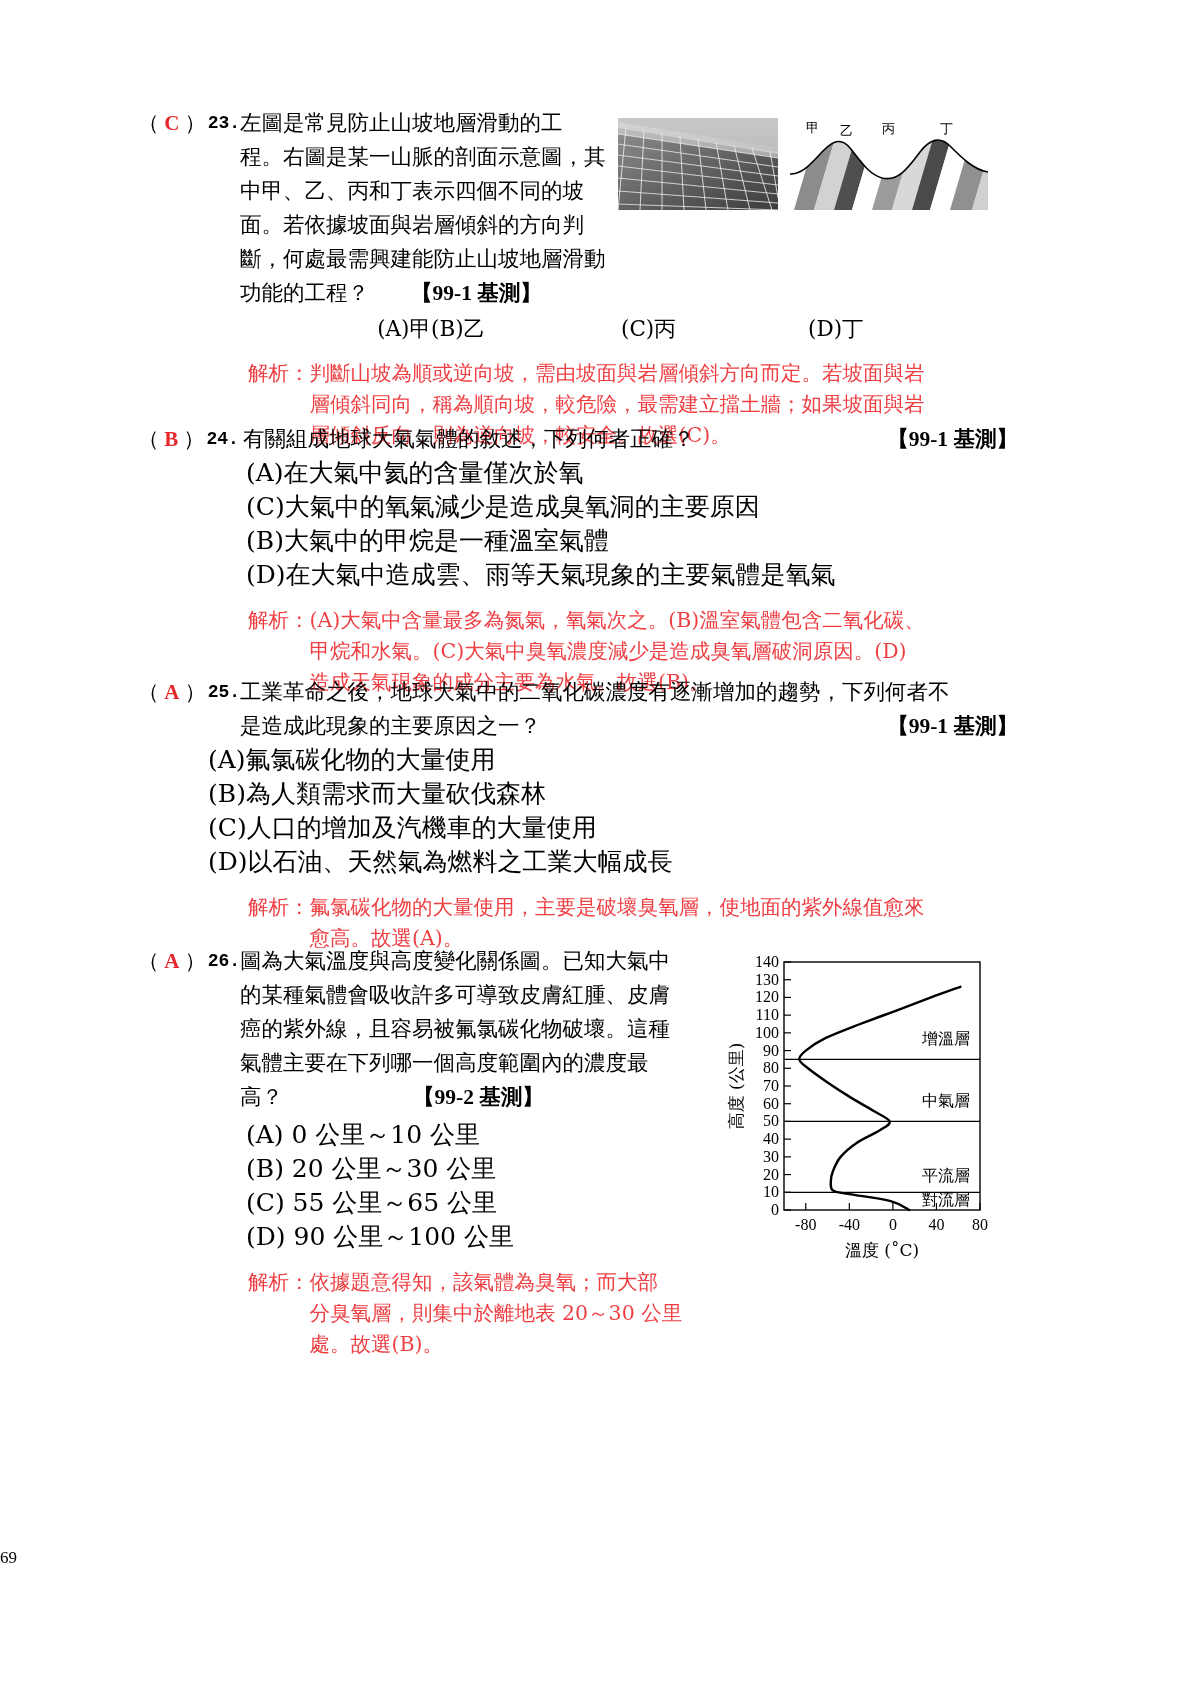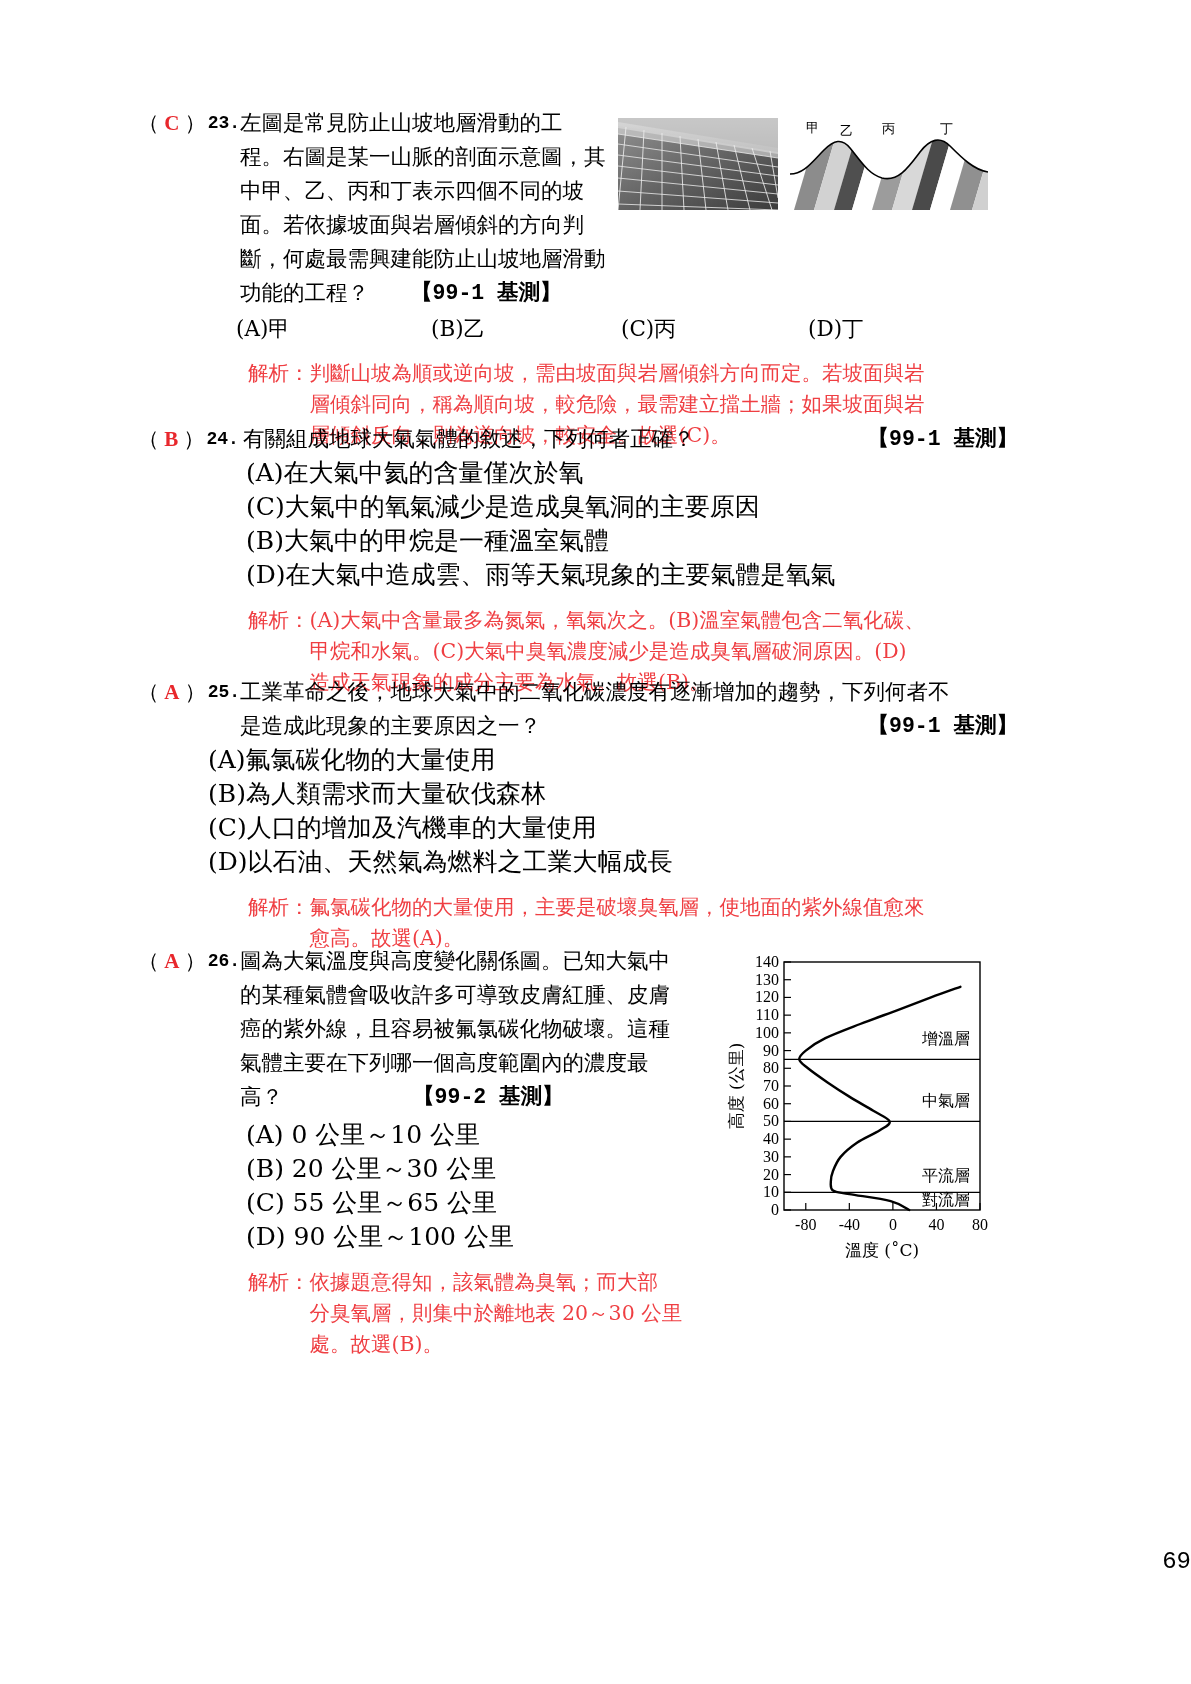--- a/index.html
+++ b/index.html
@@ -57,21 +57,21 @@
     font-size: 21.5px;
     line-height: 34px;
   }
   .ql {
     display: block;
     white-space: pre;
   }
 
   .src {
     font-weight: 700;
-    font-family: Liberation Mono, monospace;
+    font-family: Liberation Serif, serif;
   }
 
   
   .opts-row {
     display: flex;
     font-size: 21.5px;
     line-height: 34px;
   }
   .opts-row .opt { white-space: pre; }
 
@@ -135,23 +135,23 @@
     width: 270px;
     height: 320px;
   }
 
   
   .pagenum {
     position: absolute;
     left: 0;
     right: 0;
     top: 1548px;
-    text-align: right;
-    font-size: 24px;
-    font-family: Liberation Mono, monospace;
+    text-align: left;
+    font-size: 17px;
+    font-family: Liberation Serif, serif;
   }
 </style>
 </head>
 <body>
 
 <div id="page">
 
   <div class="qblock" style="top:106px;">
     <div class="qhead">
       <span class="answer-paren">（&nbsp;<span class="answer-letter">C</span>&nbsp;）</span>
@@ -162,21 +162,21 @@
         <span class="ql">中甲、乙、丙和丁表示四個不同的坡</span>
         <span class="ql">面。若依據坡面與岩層傾斜的方向判</span>
         <span class="ql">斷，何處最需興建能防止山坡地層滑動</span>
         <span class="ql" style="display:flex;">
           <span>功能的工程？</span>
           <span class="src" style="margin-left:42px;">【99-1 基測】</span>
         </span>
       </span>
     </div>
     <div class="opts-row" style="margin-left:98px; margin-top:2px;">
-      <span class="opt" style="width:195px;">(A)甲</span>
+      <span class="opt" style="width:195px;text-align:right;">(A)甲</span>
       <span class="opt" style="width:190px;">(B)乙</span>
       <span class="opt" style="width:187px;">(C)丙</span>
       <span class="opt">(D)丁</span>
     </div>
     <div class="expl" style="margin-left:110px; margin-top:12px;">
       <span class="expl-label">解析：</span>
       <span class="expl-text">
         <span class="el">判斷山坡為順或逆向坡，需由坡面與岩層傾斜方向而定。若坡面與岩</span>
         <span class="el">層傾斜同向，稱為順向坡，較危險，最需建立擋土牆；如果坡面與岩</span>
         <span class="el">層傾斜反向，則為逆向坡，較安全。故選(C)。</span>

